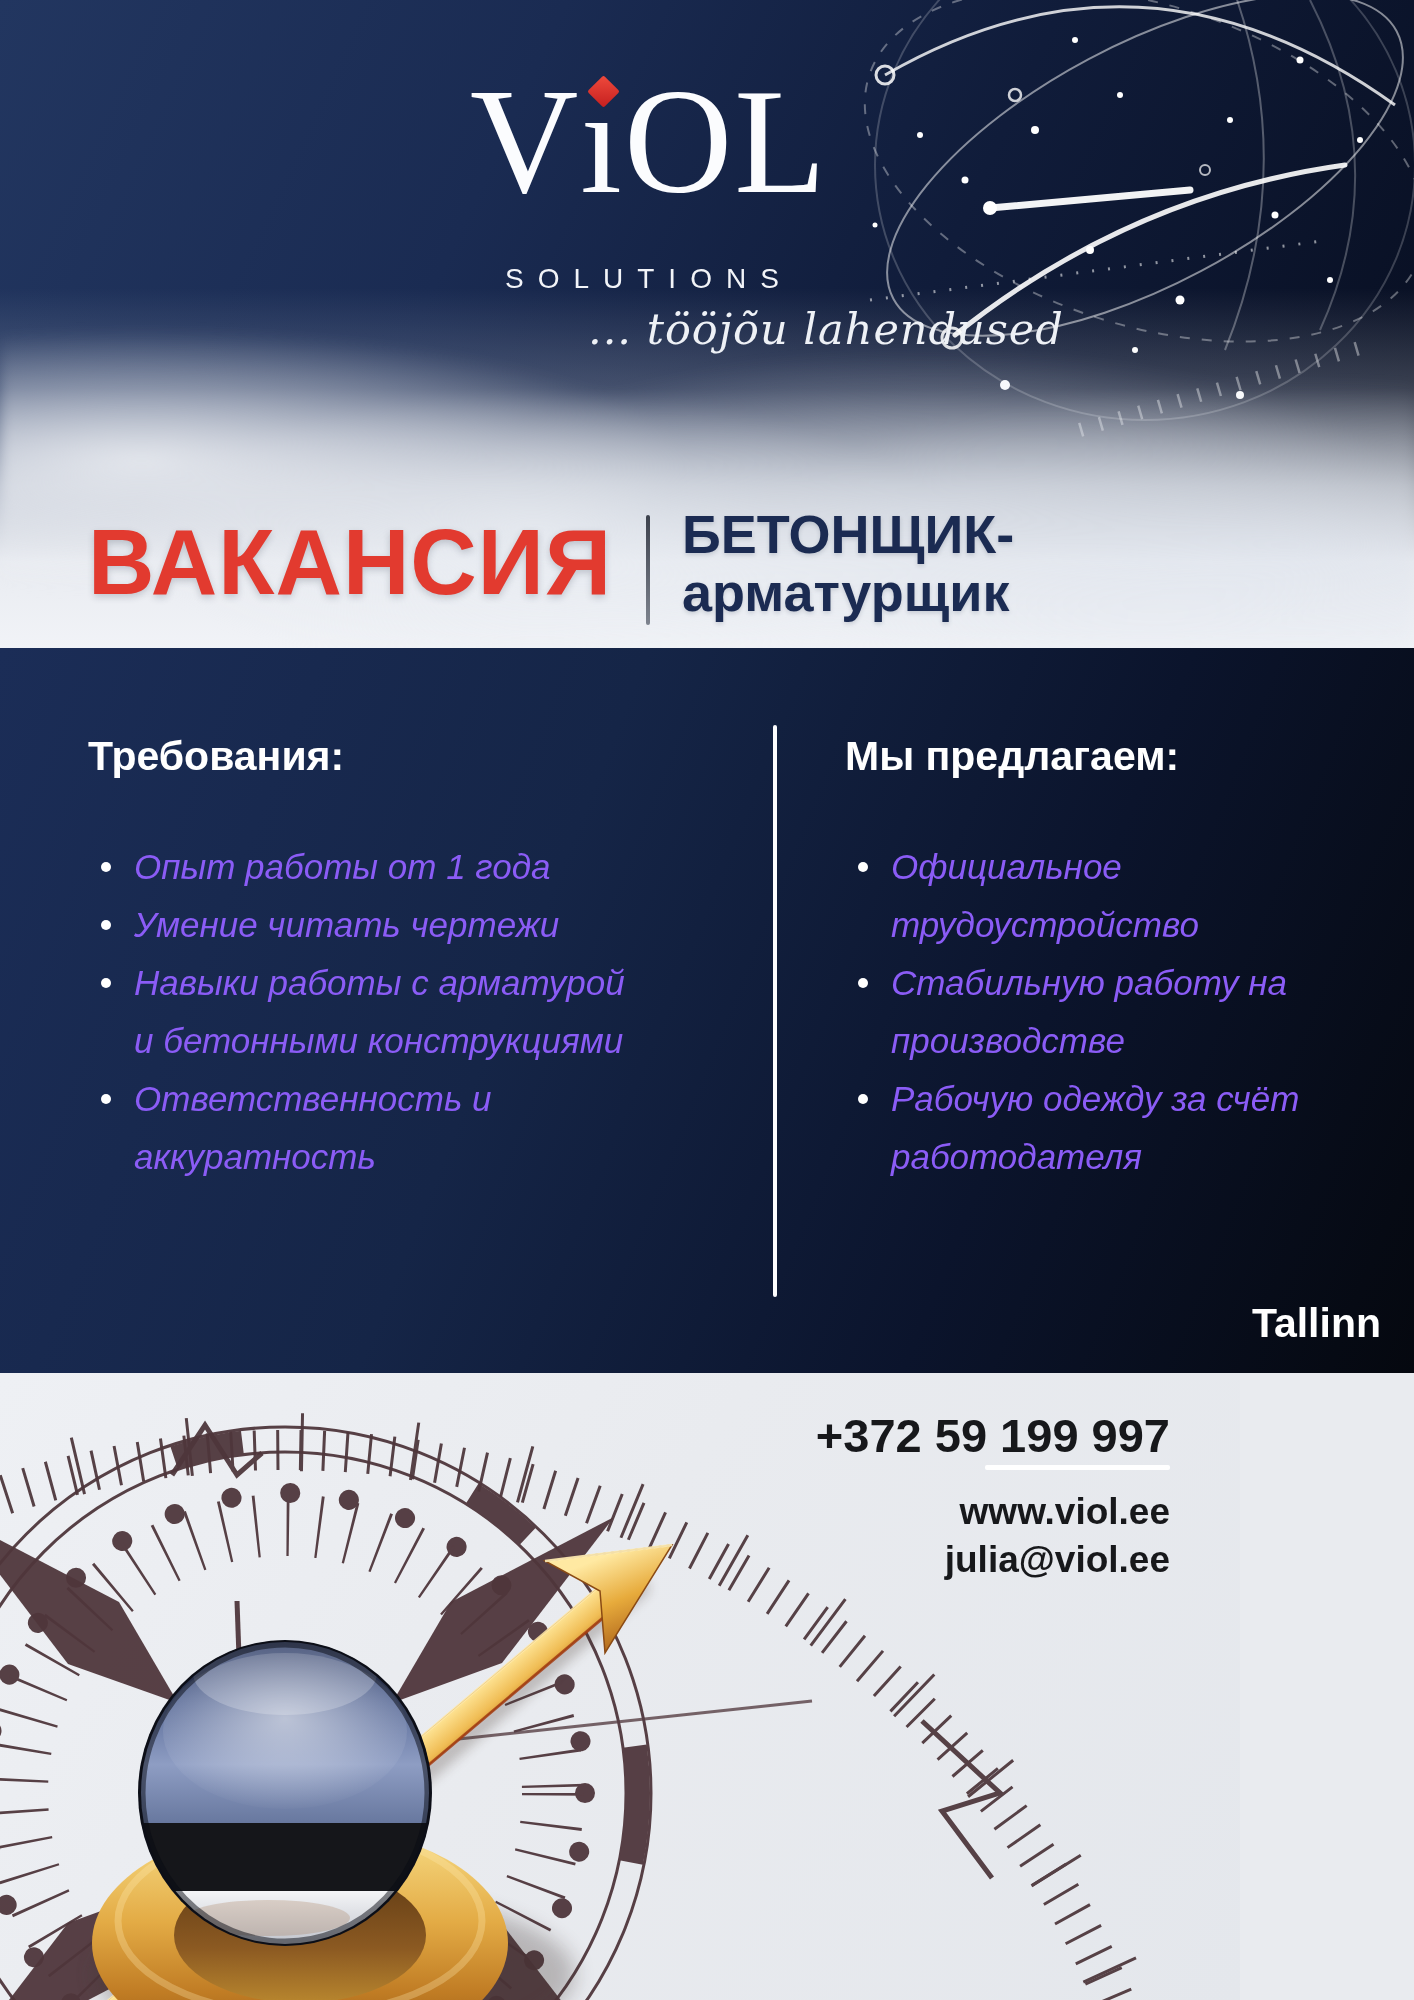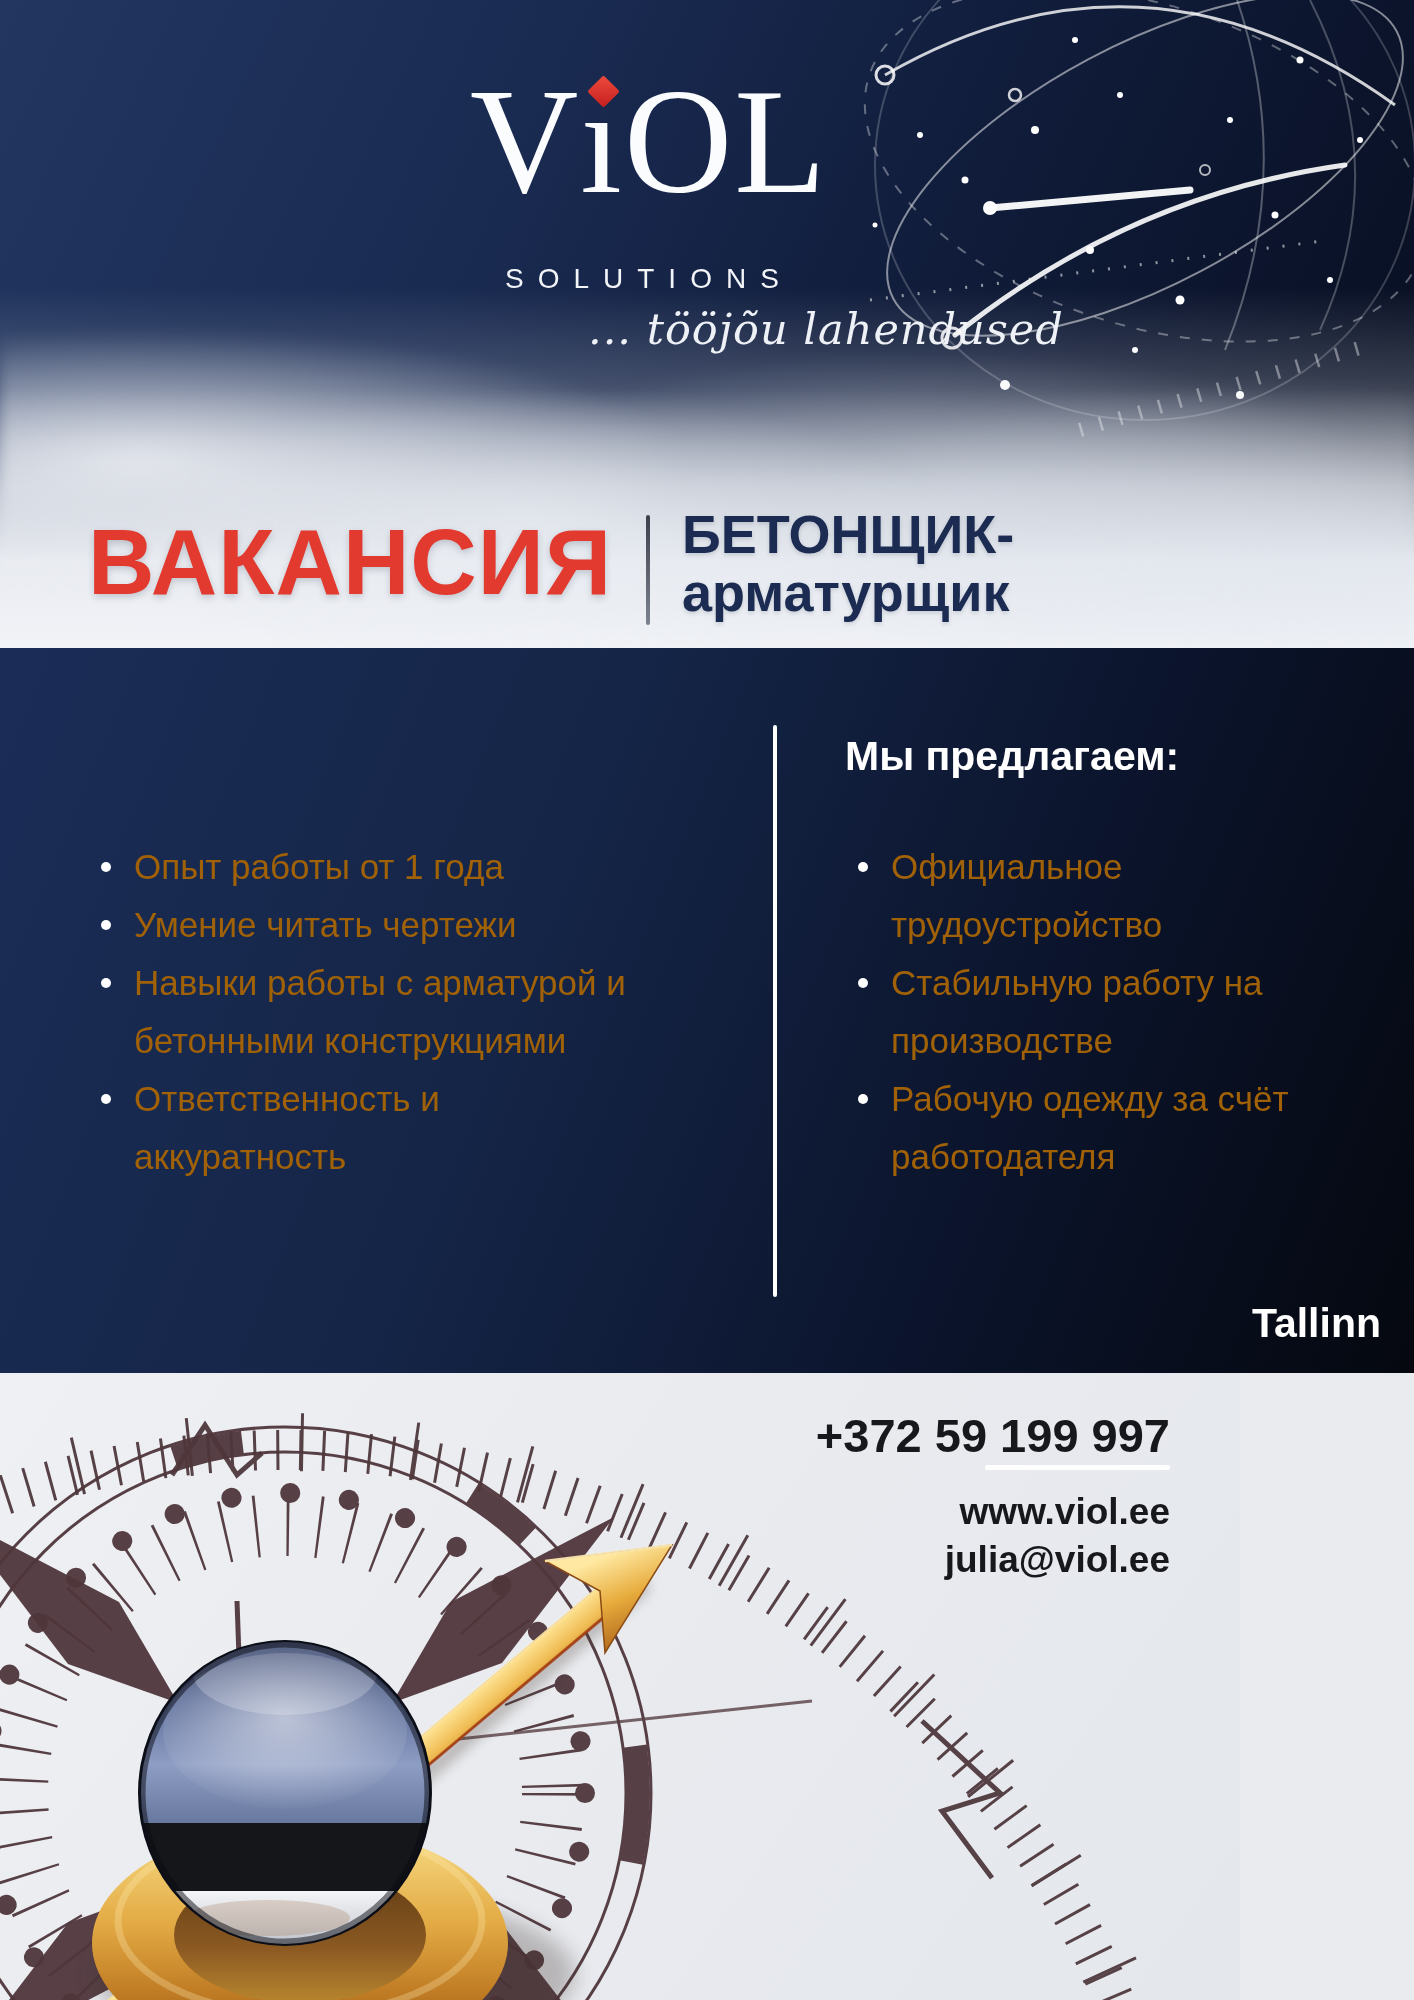--- a/index.html
+++ b/index.html
@@ -68,21 +68,21 @@
   
   .main-section{
     position:absolute; left:0; top:648px; width:1414px; height:725px;
     background:linear-gradient(112deg,#1b2d57 0%,#152547 38%,#0b142c 70%,#05080f 100%);
   }
   .col-heading{
     position:absolute; font-size:41px; font-weight:bold; color:#ffffff; white-space:nowrap;
   }
   .req-heading{left:88px; top:733px;}
   .offer-heading{left:845px; top:733px;}
-  .bullet-list{position:absolute; margin:0; padding:0; list-style:none; color:#a16207;}
+  .bullet-list{position:absolute; margin:0; padding:0; list-style:none; color:#8b5cf6;font-style:italic;}
   .bullet-list li{
     position:relative; padding-left:46px; font-size:35px; line-height:58px;
   }
   .bullet-list li::before{
     content:""; position:absolute; left:13px; top:24px; width:10px; height:10px;
     border-radius:50%; background:#ffffff;
   }
   .req-list{left:88px; top:838px; width:560px;}
   .offer-list{left:845px; top:838px; width:482px;}
   .main-divider{
@@ -172,20 +172,21 @@
 
   <div class="vacancy-label">ВАКАНСИЯ</div>
   <div class="title-divider"></div>
   <div class="job-title">
     <div>БЕТОНЩИК-</div>
     <div>арматурщик</div>
   </div>
 
   <div class="main-section"></div>
 
+  <div class="col-heading req-heading">Требования:</div>
   <ul class="bullet-list req-list">
     <li><span>Опыт работы от 1 года</span></li>
     <li><span>Умение читать чертежи</span></li>
     <li><span>Навыки работы с арматурой и бетонными конструкциями</span></li>
     <li><span>Ответственность и аккуратность</span></li>
   </ul>
 
   <div class="main-divider"></div>
 
   <div class="col-heading offer-heading">Мы предлагаем:</div>

